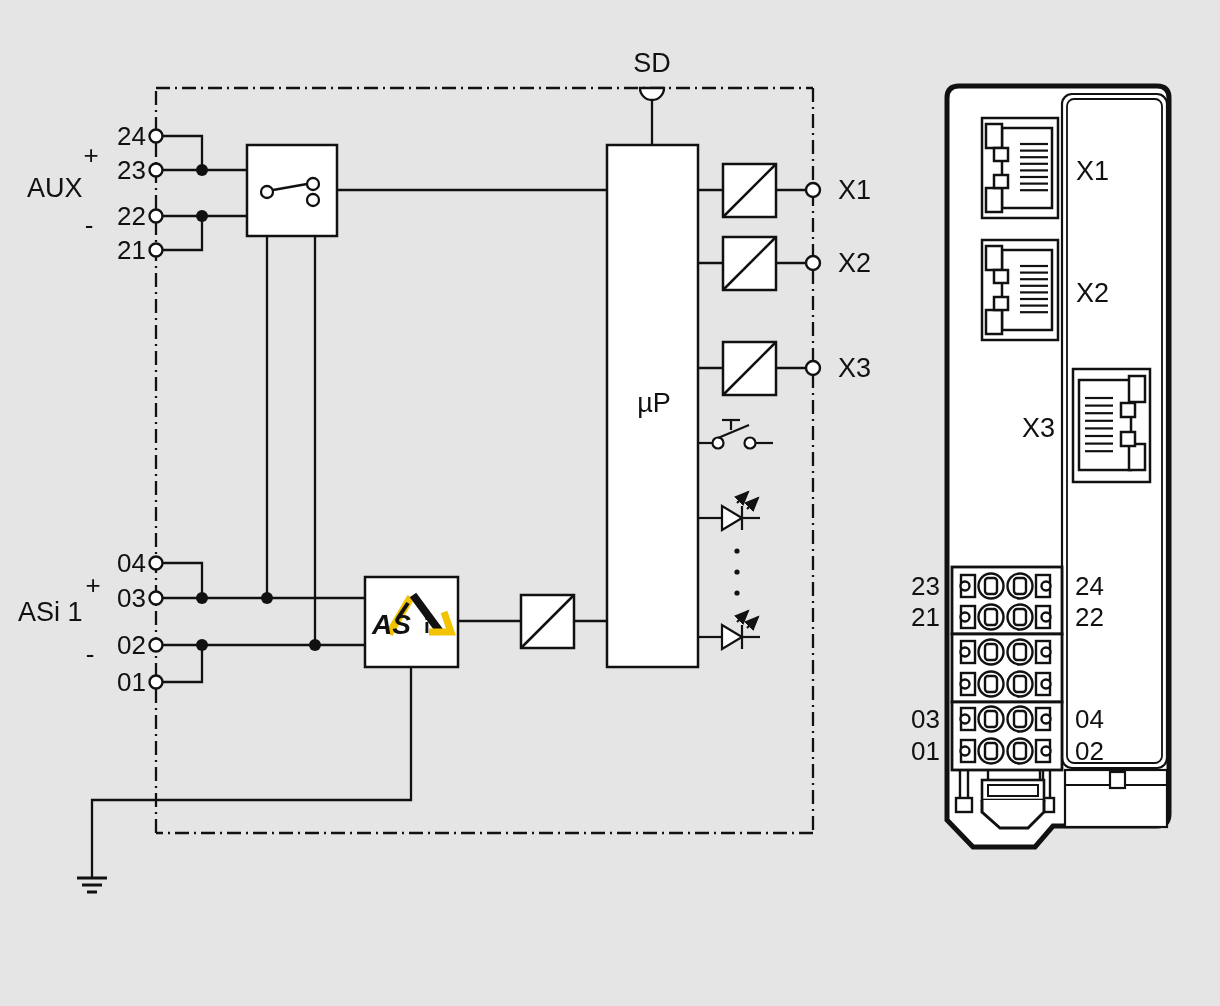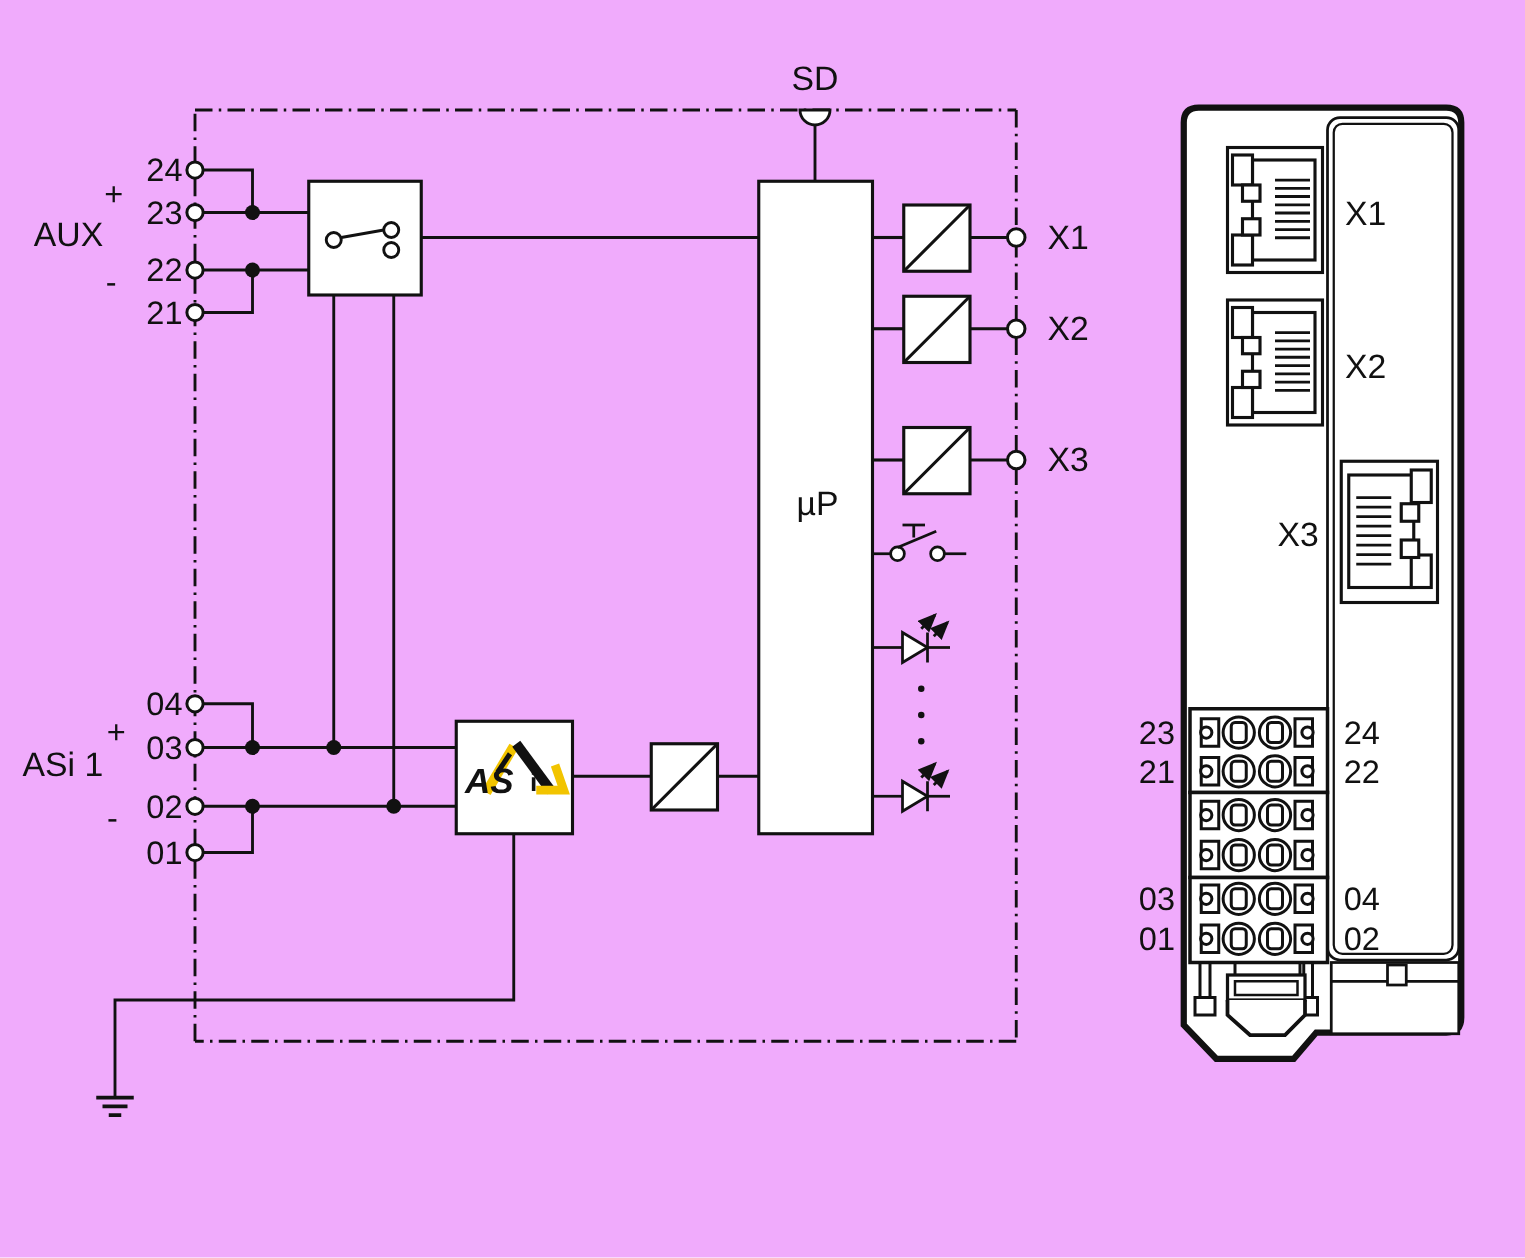--- a/index.html
+++ b/index.html
@@ -1,16 +1,16 @@
 <!DOCTYPE html>
 <html><head>
 <meta charset="utf-8">
 <style>
   html,body{margin:0;padding:0;background:#ffffff;}
-  .stage{position:relative;width:1220px;height:1006px;background:#f0abfc;overflow:hidden;}
+  .stage{position:relative;width:1220px;height:1006px;background:#e5e5e5;overflow:hidden;}
   svg{position:absolute;left:0;top:0;}
   svg text{font-family:"Liberation Sans","DejaVu Sans",sans-serif;fill:#111111;}
   .lbl{font-size:26px;}
   .lbl-lg{font-size:27px;}
   .logo-as{font-size:28px;font-weight:bold;font-style:italic;}
   .logo-i{font-size:21px;font-weight:bold;}
 </style>
 </head>
 <body>
 

